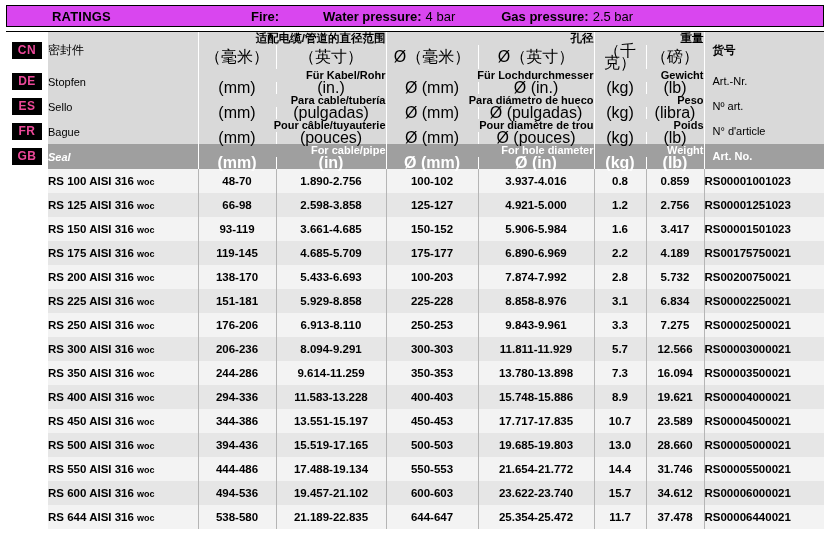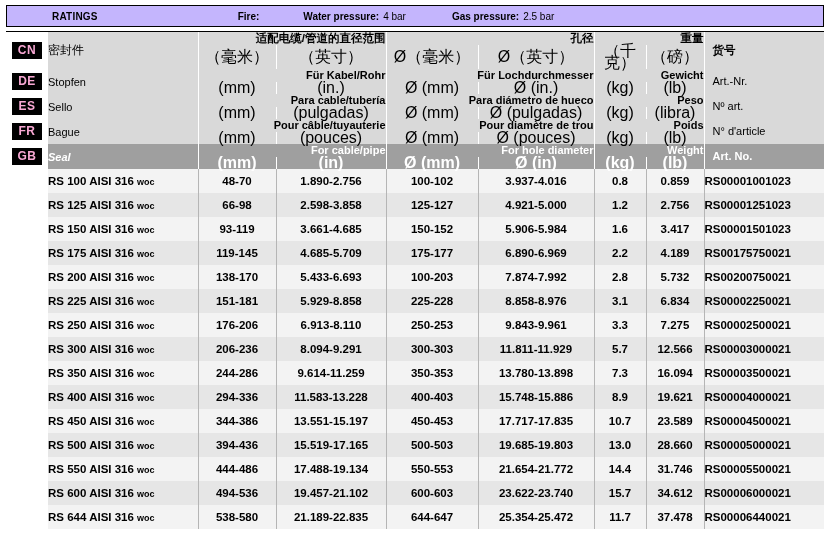--- a/index.html
+++ b/index.html
@@ -23,24 +23,24 @@
 
   
   .ratings-bar {
     position: absolute;
     left: 6px;
     top: 5px;
     width: 818px;
     height: 22px;
     border: 1px solid #000;
     box-sizing: border-box;
-    background: #c4b5fd;
+    background: #d946ef;
     display: flex;
     align-items: center;
-    font-size: 10px;
+    font-size: 13px;
     font-weight: bold;
   }
   .ratings-bar .rb-label {
     padding-left: 45px;
     letter-spacing: .2px;
   }
   .rb-seg { display: flex; align-items: baseline; }
   .rb-seg .k { font-weight: bold; }
   .rb-seg .v { font-weight: normal; margin-left: 4px; }
   .rb-fire { margin-left: 140px; }
@@ -69,21 +69,21 @@
     text-align: center;
     vertical-align: middle;
     border-right: 0;
   }
   .lang-box {
     display: inline-block;
     width: 30px;
     height: 17px;
     line-height: 17px;
     background: #000;
-    color: #f9a8d4;
+    color: #ec4899;
     font-weight: bold;
     font-size: 12px;
     text-align: center;
     letter-spacing: .5px;
   }
   .lang-box.gb { background: #000; }
 
   
   .hdr { background: #d9d9d9; }
   .hdr-dark { background: #9f9f9f; color: #fff; }

